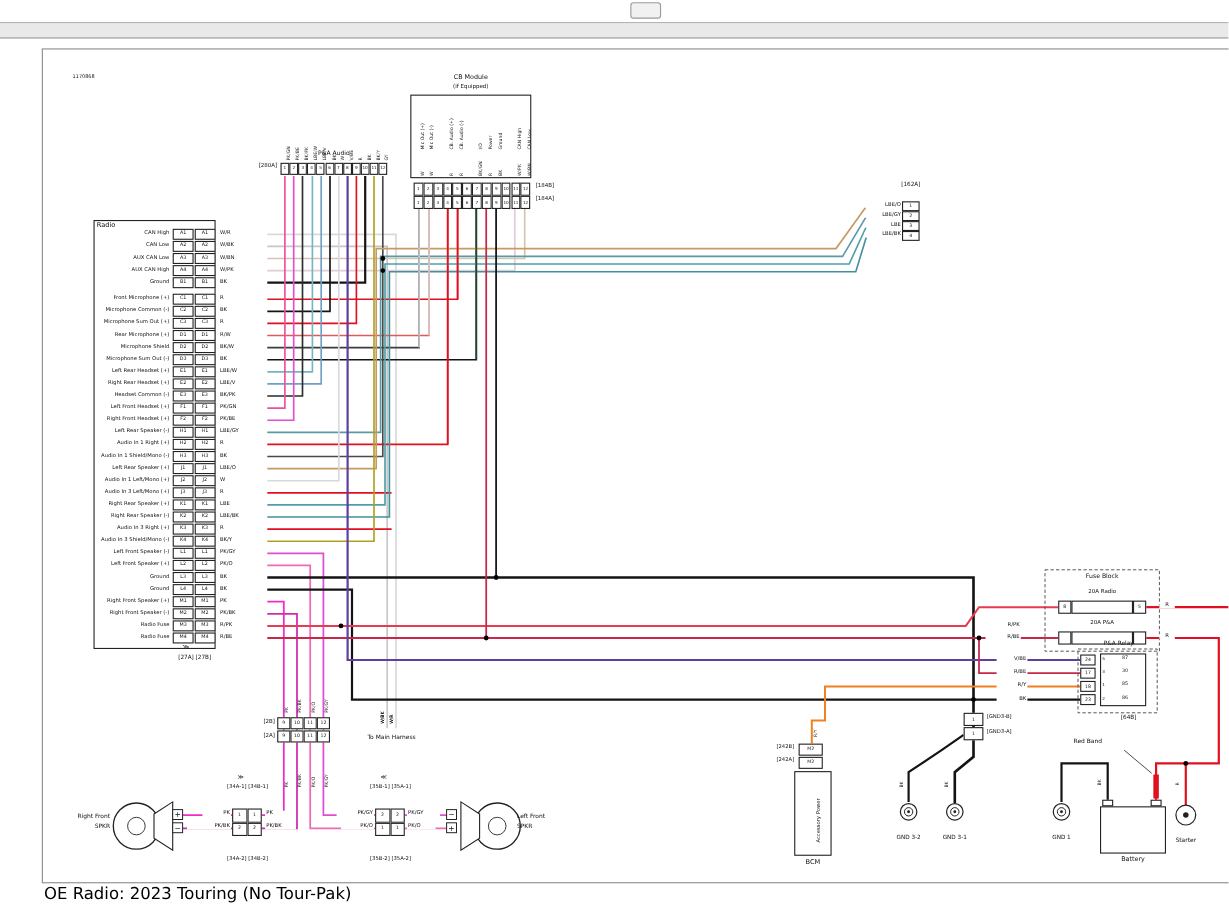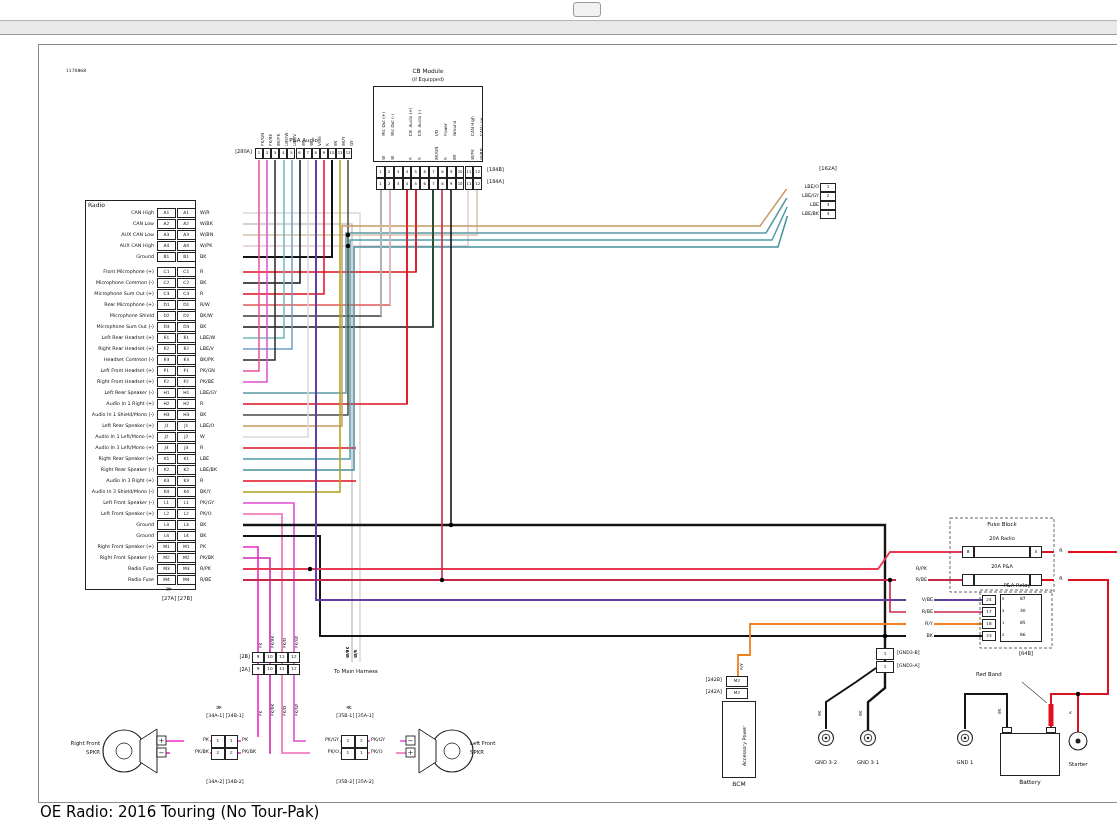--- a/index.html
+++ b/index.html
@@ -439,14 +439,14 @@
       <div class="a wl" style="left: 1054px; top: 576px; width: 12px; font-size: 4.8px; text-align: center;">R</div>
       <div class="a wl" style="left: 184px; top: 737px; width: 24px; font-size: 4.8px; text-align: right;">PK</div>
       <div class="a wl" style="left: 170px; top: 749px; width: 38px; font-size: 4.8px; text-align: right;">PK/BK</div>
       <div class="a wl" style="left: 241px; top: 737px; width: 20px; font-size: 4.8px; text-align: left;">PK</div>
       <div class="a wl" style="left: 241px; top: 749px; width: 26px; font-size: 4.8px; text-align: left;">PK/BK</div>
       <div class="a wl" style="left: 306px; top: 737px; width: 32px; font-size: 4.8px; text-align: right;">PK/GY</div>
       <div class="a wl" style="left: 310px; top: 749px; width: 28px; font-size: 4.8px; text-align: right;">PK/O</div>
       <div class="a wl" style="left: 370px; top: 737px; width: 28px; font-size: 4.8px; text-align: left;">PK/GY</div>
       <div class="a wl" style="left: 370px; top: 749px; width: 24px; font-size: 4.8px; text-align: left;">PK/O</div>
     </div>
-  <div id="caption">OE Radio: 2016 Touring (No Tour-Pak)</div>
+  <div id="caption">OE Radio: 2023 Touring (No Tour-Pak)</div>
 </div>
 
 </body></html>

